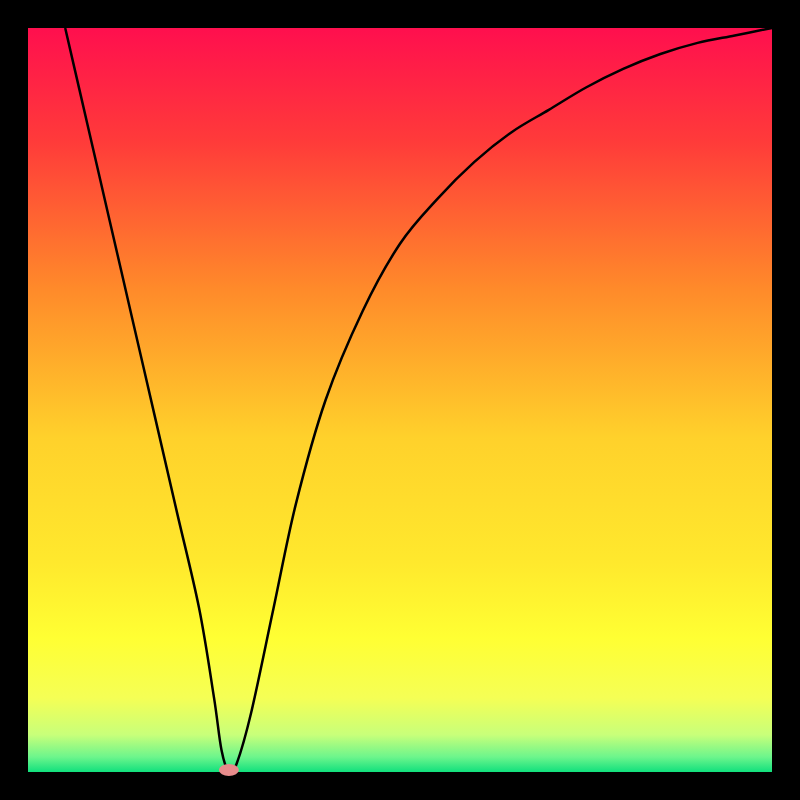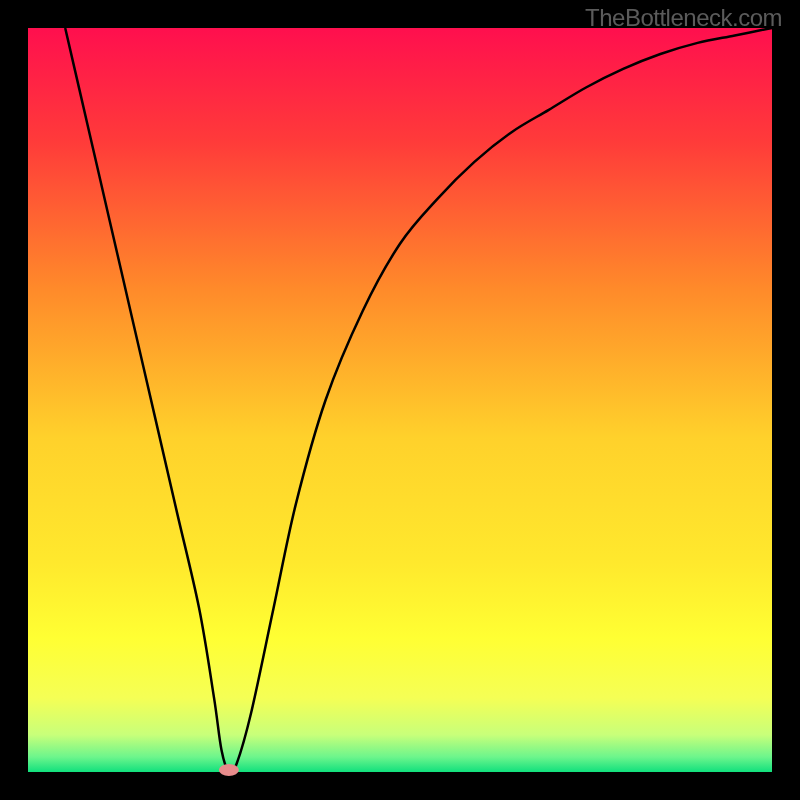--- a/index.html
+++ b/index.html
@@ -47,14 +47,13 @@
 
     <rect x="0" y="0" width="800" height="800" fill="#000"></rect>
 
     <rect id="plot-rect" x="28" y="28" width="744" height="744" fill="url(#bg-grad)"></rect>
 
     <path id="curve-path" fill="none" stroke="#000000" stroke-width="2.5" d="M 65.2 28 C 68.92 44.120000000000005, 80.08000000000001 92.47999999999999, 87.52000000000001 124.72 C 94.96000000000001 156.96, 102.4 189.2, 109.84 221.44 C 117.28 253.68, 124.72000000000003 285.92, 132.16000000000003 318.16 C 139.60000000000002 350.40000000000003, 147.04000000000002 382.64, 154.48000000000002 414.88 C 161.92000000000002 447.12, 169.36 479.36, 176.8 511.6 C 184.24 543.84, 192.92000000000002 577.32, 199.12 608.32 C 205.32 639.32, 210.28 674.0400000000001, 214 697.6 C 217.72 721.16, 218.95999999999998 737.28, 221.44 749.68 C 223.92000000000002 762.0799999999999, 226.40000000000003 769.52, 228.88000000000002 772 C 231.36 774.48, 232.60000000000002 774.4799999999999, 236.32000000000002 764.56 C 240.04000000000002 754.64, 245 738.52, 251.2 712.48 C 257.4 686.44, 266.08 643.0400000000001, 273.52 608.32 C 280.96 573.6, 287.15999999999997 538.88, 295.84 504.16 C 304.52 469.44, 314.44 432.24, 325.6 400 C 336.76000000000005 367.76, 350.40000000000003 336.76000000000005, 362.8 310.72 C 375.2 284.68, 387.6 262.36, 400 243.76000000000002 C 412.4 225.16000000000003, 424.80000000000007 212.75999999999996, 437.20000000000005 199.11999999999998 C 449.6 185.48, 462 173.08000000000004, 474.4 161.92000000000004 C 486.79999999999995 150.76000000000005, 499.20000000000005 140.84000000000003, 511.6 132.16000000000003 C 524 123.48000000000002, 536.4 117.28, 548.8 109.83999999999999 C 561.1999999999999 102.39999999999998, 573.6 94.33999999999996, 586 87.51999999999997 C 598.4 80.69999999999997, 610.8000000000001 74.50000000000003, 623.2 68.92000000000004 C 635.6 63.34000000000005, 648 58.380000000000024, 660.4 54.04000000000002 C 672.8 49.70000000000002, 685.2 45.98000000000001, 697.6 42.88000000000001 C 710 39.78000000000001, 722.4 37.92000000000001, 734.8 35.440000000000005 C 747.1999999999999 32.96, 765.8 29.240000000000002, 772 28"></path>
 
     <ellipse id="marker-blob" rx="10" ry="6" fill="#e78b8b" cx="228.88000000000002" cy="770"></ellipse>
   </svg>
 
-  <div class="watermark">TheBottleneck.com</div>
 </div>
 
 </body></html>

